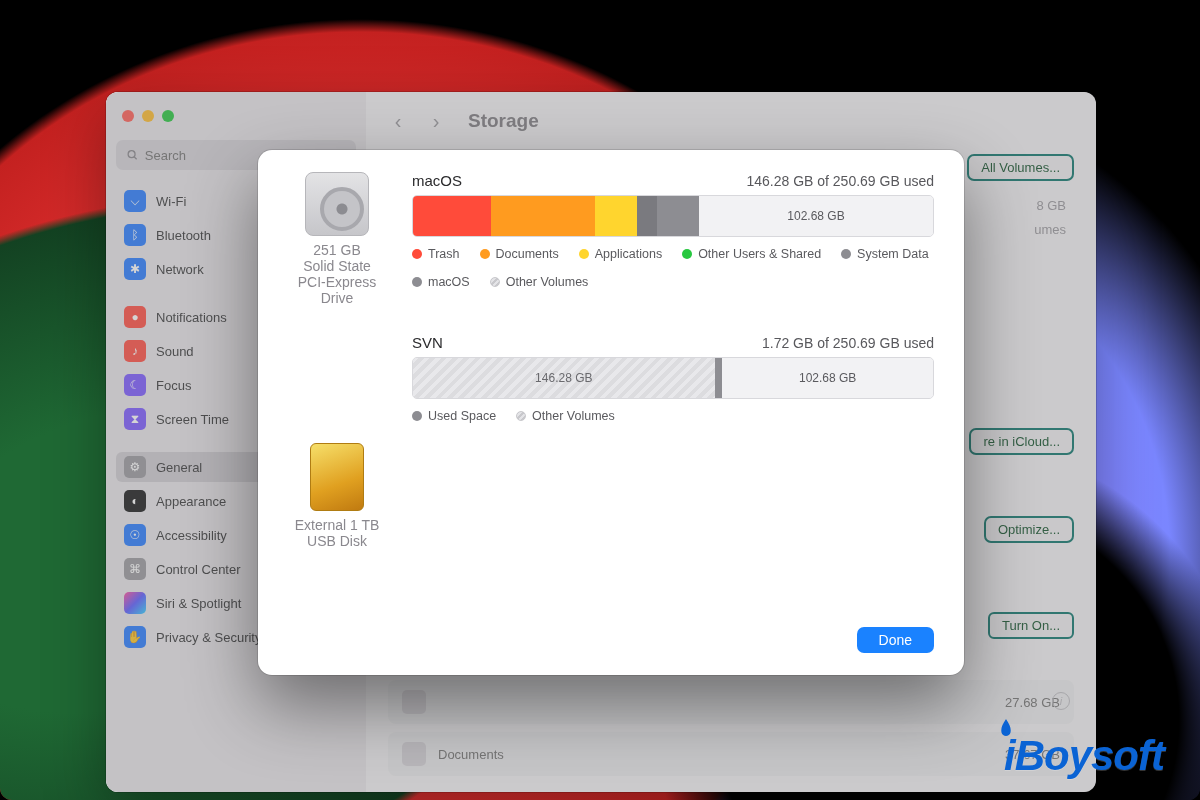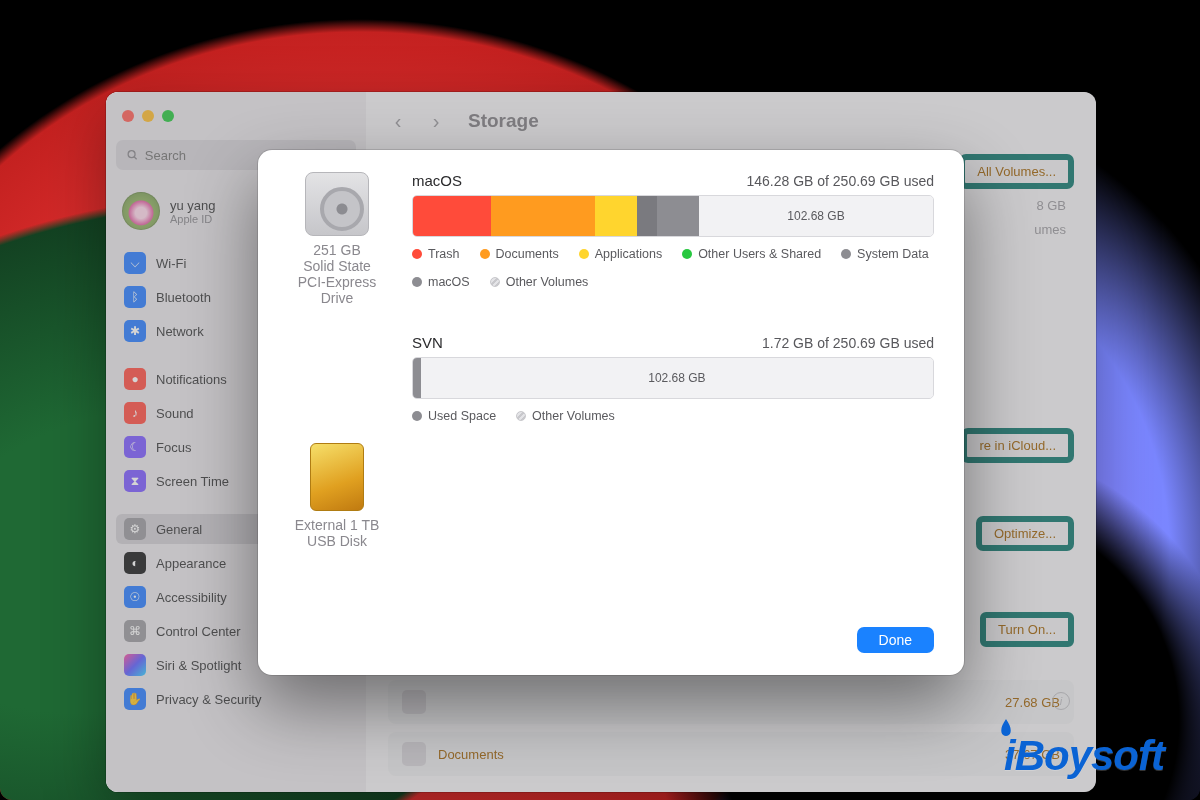--- a/index.html
+++ b/index.html
@@ -52,34 +52,34 @@
   .ic-siri{background:linear-gradient(135deg,#ff4e9d,#5d5dff,#30d0ff);} .ic-ps{background:#2a7dff;}
   .sb-gap { height:10px; }
 
   
   .content { flex:1; padding: 18px 22px; position: relative; }
   .topbar { display:flex; align-items:center; gap:18px; color:#9a989e; }
   .navbtn { width:20px; text-align:center; font-size:20px; line-height:1; }
   .page-title { font-size:19px; font-weight:600; color:#807e84; margin-left:4px;}
 
   .tag-btn {
-    position:absolute; background:#efeef0; border:6px solid #0f766e; border-radius:7px;
-    padding:4px 12px; font-size:13px; color:#a16207;
+    position:absolute; background:#efeef0; border:2px solid #0f766e; border-radius:7px;
+    padding:4px 12px; font-size:13px; color:#14532d;
   }
   .t-allvol { top:62px; right:22px; }
   .t-store  { top:336px; right:22px; }
   .t-opt    { top:424px; right:22px; }
   .t-turn   { top:520px; right:22px;border-radius:6px; }
 
   .faint { position:absolute; font-size:13px; color:#9a989e; }
   .f-gb   { top:106px; right:30px; }
   .f-umes { top:130px; right:30px; }
   .info-i { position:absolute; right:26px; width:18px;height:18px;border:1.6px solid #bdbdc2;border-radius:50%; display:flex;align-items:center;justify-content:center; font-size:11px; color:#bdbdc2; font-style:italic;}
 
-  .bg-row { position:absolute; left:22px; right:22px; height:44px; background:#ebeaed; border-radius:8px; display:flex; align-items:center; padding:0 14px; color:#a16207; font-size:13px; gap:12px;}
+  .bg-row { position:absolute; left:22px; right:22px; height:44px; background:#ebeaed; border-radius:8px; display:flex; align-items:center; padding:0 14px; color:#737373; font-size:13px; gap:12px;}
   .bg-row .ic { width:24px;height:24px;border-radius:5px;background:#d6d3d9; }
 
   
   .modal {
     position:absolute; left:258px; top:150px; width:706px; height:525px;
     background:#fff; border-radius:14px;
     box-shadow:0 30px 70px rgba(0,0,0,.45), 0 0 0 1px rgba(0,0,0,.12);
     padding: 22px 30px; z-index:10;
     display:flex; flex-direction:column;
   }
@@ -158,27 +158,20 @@
       <span class="tl-close"></span>
       <span class="tl-min"></span>
       <span class="tl-zoom"></span>
     </div>
     <div class="search">
       <svg width="14" height="14" viewBox="0 0 24 24" fill="none" stroke="#8a888e" stroke-width="2.4">
           <circle cx="10.5" cy="10.5" r="6.5"></circle>
           <line x1="20" y1="20" x2="15.2" y2="15.2"></line>
         </svg>
       <input placeholder="Search" style="">
-    </div>
-    <div class="user-row">
-      <div class="avatar"></div>
-      <div>
-        <div class="name">yu yang</div>
-        <div class="sub">Apple ID</div>
-      </div>
     </div>
 
     <div class="sb-item">
         <span class="sb-icon ic-wifi">⌵</span>
         <span>Wi-Fi</span>
       </div>
     <div class="sb-item">
         <span class="sb-icon ic-bt">ᛒ</span>
         <span>Bluetooth</span>
       </div>
@@ -296,20 +289,21 @@
   </div>
 
   <div class="vol-block short">
     <div class="drive-col"></div>
     <div class="vol-main">
       <div class="vol-head">
         <span class="vol-name">SVN</span>
         <span class="vol-used">1.72 GB of 250.69 GB used</span>
       </div>
       <div class="bar">
+          <div class="seg hatch" style="width: 58%;">146.28 GB</div>
           <div class="seg gray" style="width: 1.5%;"></div>
           <div class="seg free">102.68 GB</div>
         </div>
       <div class="legend">
           <span><i class="dot" style="background: rgb(141, 141, 146);"></i>Used Space</span>
           <span><i class="hatch-dot"></i>Other Volumes</span>
         </div>
     </div>
   </div>
 

